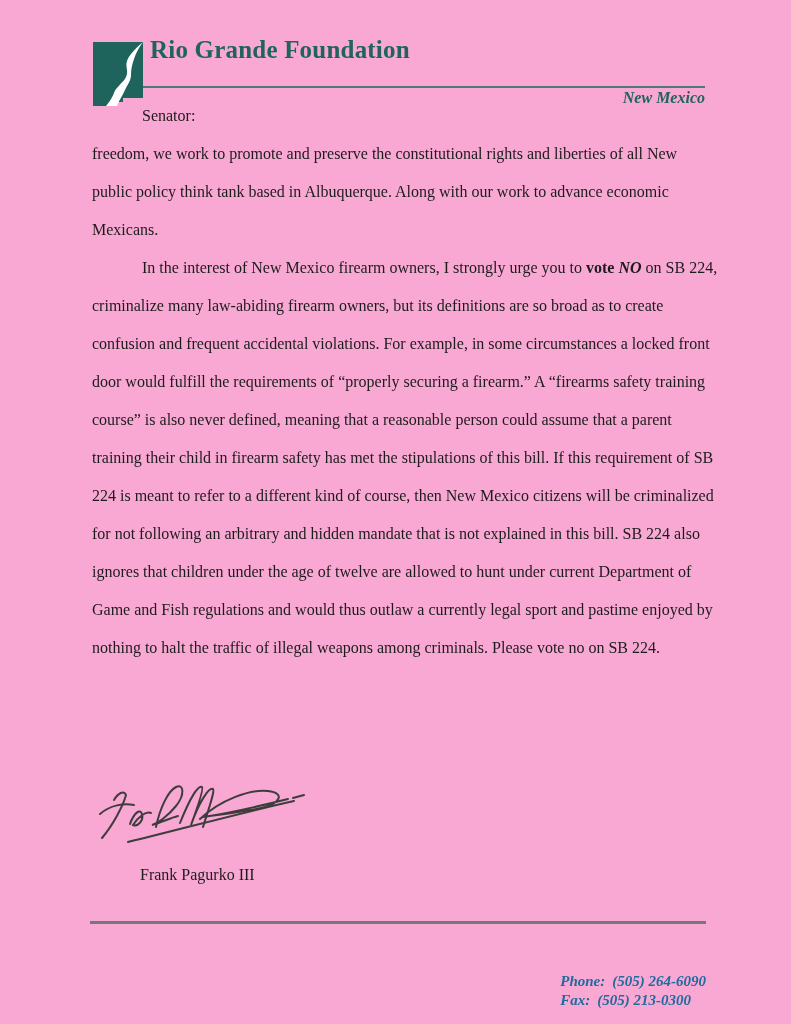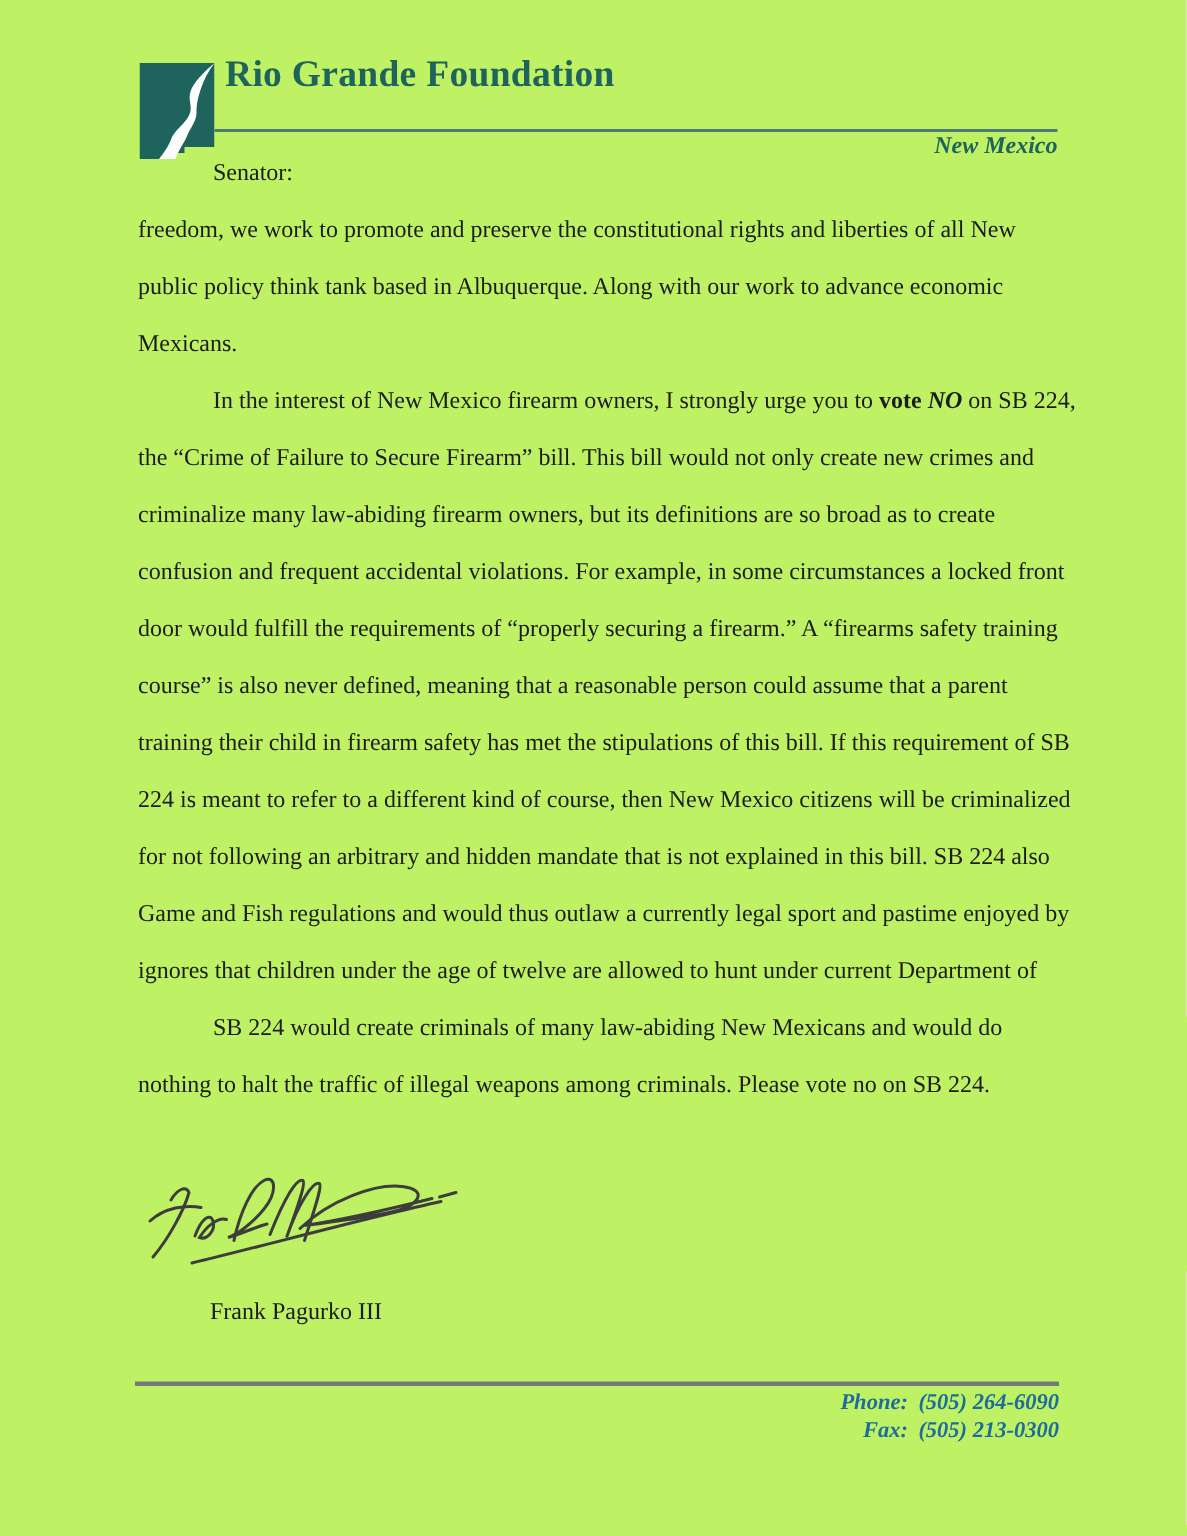--- a/index.html
+++ b/index.html
@@ -1,20 +1,20 @@
 <!DOCTYPE html>
 <html><head>
 <meta charset="utf-8">
 <style>
   html,body{margin:0;padding:0;background:#e8e8e8;}
   .page{
     position:relative;
     width:791px;height:1024px;
     margin:0 auto;
-    background:#bef264;
+    background:#f9a8d4;
     font-family:"Liberation Serif", serif;
     color:#1c1c1c;
     overflow:hidden;
   }
   
   .logo{position:absolute;left:93px;top:42px;width:50px;height:66px;}
   .org-name{
     position:absolute;left:150px;top:36px;margin:0;
     font-size:25px;font-weight:bold;color:#1e635c;
     letter-spacing:0.2px;white-space:nowrap;
@@ -52,23 +52,23 @@
   .footer-rule{
     position:absolute;left:90px;top:921px;width:616px;height:3px;
     background:#75797a;
   }
   .footer-address{
     position:absolute;left:90px;top:926px;
     font-size:15px;font-weight:bold;font-style:italic;color:#1e6b9e;
   }
   .footer-address .f-line{height:19px;line-height:19px;white-space:nowrap;}
   .footer-contacts{
-    position:absolute;right:85px;top:926px;
+    position:absolute;right:85px;top:972px;
     font-size:15px;font-weight:bold;font-style:italic;color:#1e6b9e;
-    text-align:right;
+    text-align:left;
   }
   .footer-contacts .f-line{height:19px;line-height:19px;white-space:nowrap;}
   .footer-contacts .f-label{margin-right:7px;}
 </style>
 </head>
 <body>
 
 <div class="page">
 
   <div class="logo">
@@ -84,33 +84,31 @@
   <div class="letter-body">
     <div class="line indent">Senator:</div>
 
   <div>
         <div class="line"><span>freedom, we work to promote and preserve the constitutional rights and liberties of all New</span></div>
         <div class="line"><span>public policy think tank based in Albuquerque. Along with our work to advance economic</span></div>
         <div class="line"><span>Mexicans.</span></div>
       </div>
       <div>
         <div class="line indent"><span>In the interest of New Mexico firearm owners, I strongly urge you to </span><span class="b">vote </span><span class="b i">NO</span><span> on SB 224,</span></div>
-        <div class="line"><span>the “Crime of Failure to Secure Firearm” bill. This bill would not only create new crimes and</span></div>
         <div class="line"><span>criminalize many law-abiding firearm owners, but its definitions are so broad as to create</span></div>
         <div class="line"><span>confusion and frequent accidental violations. For example, in some circumstances a locked front</span></div>
         <div class="line"><span>door would fulfill the requirements of “properly securing a firearm.” A “firearms safety training</span></div>
         <div class="line"><span>course” is also never defined, meaning that a reasonable person could assume that a parent</span></div>
         <div class="line"><span>training their child in firearm safety has met the stipulations of this bill. If this requirement of SB</span></div>
         <div class="line"><span>224 is meant to refer to a different kind of course, then New Mexico citizens will be criminalized</span></div>
         <div class="line"><span>for not following an arbitrary and hidden mandate that is not explained in this bill. SB 224 also</span></div>
+        <div class="line"><span>ignores that children under the age of twelve are allowed to hunt under current Department of</span></div>
         <div class="line"><span>Game and Fish regulations and would thus outlaw a currently legal sport and pastime enjoyed by</span></div>
-        <div class="line"><span>ignores that children under the age of twelve are allowed to hunt under current Department of</span></div>
       </div>
       <div>
-        <div class="line indent"><span>SB 224 would create criminals of many law-abiding New Mexicans and would do</span></div>
         <div class="line"><span>nothing to halt the traffic of illegal weapons among criminals. Please vote no on SB 224.</span></div>
       </div>
     </div>
 
   <div class="signature">
     <svg width="220" height="80" viewBox="0 0 220 80" xmlns="http://www.w3.org/2000/svg" fill="none" stroke="#3d3d3d" stroke-width="2" stroke-linecap="round">
       <path d="M16 22 C20 15 26 12 28 17 C25 28 15 47 4 60"></path>
       <path d="M2 36 C12 27 26 25 36 27"></path>
       <path d="M32 46 C36 35 42 30 44 36 C46 42 40 49 35 47 C40 39 48 33 53 35"></path>
       <path d="M58 49 C62 30 70 13 78 9 C86 5 87 17 78 28 C70 38 60 45 54 47 C62 45 72 40 80 38"></path>

